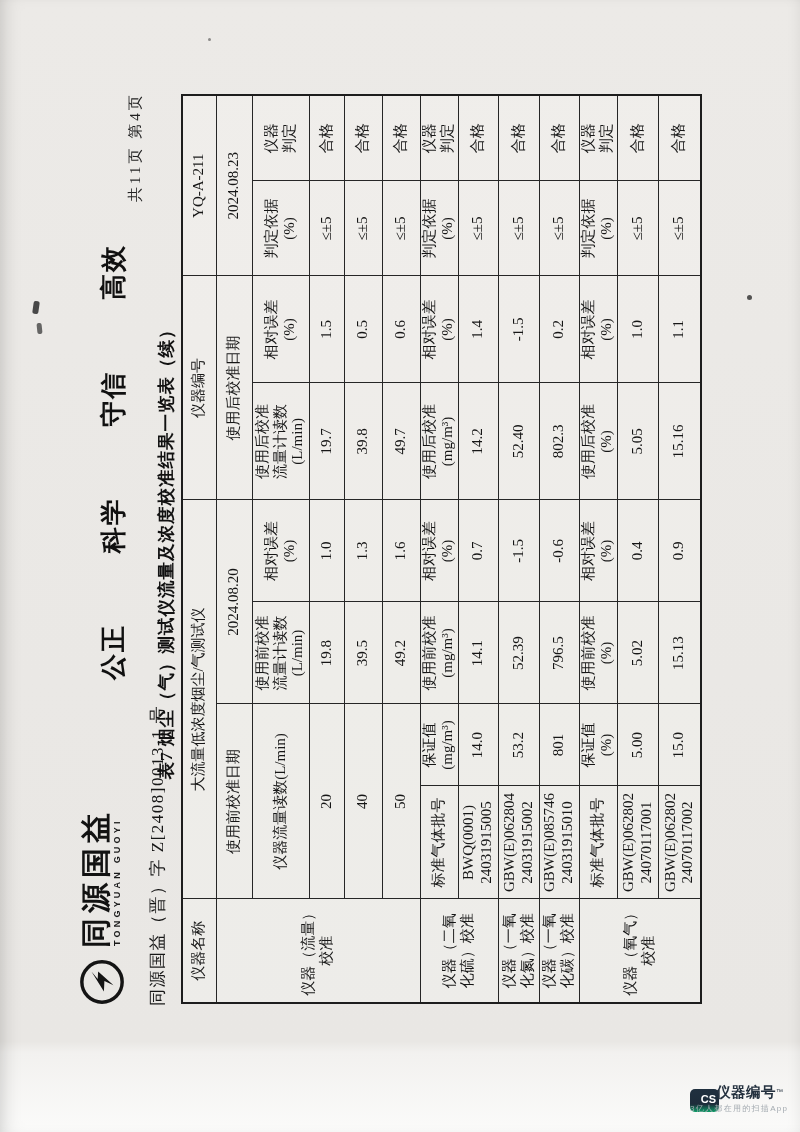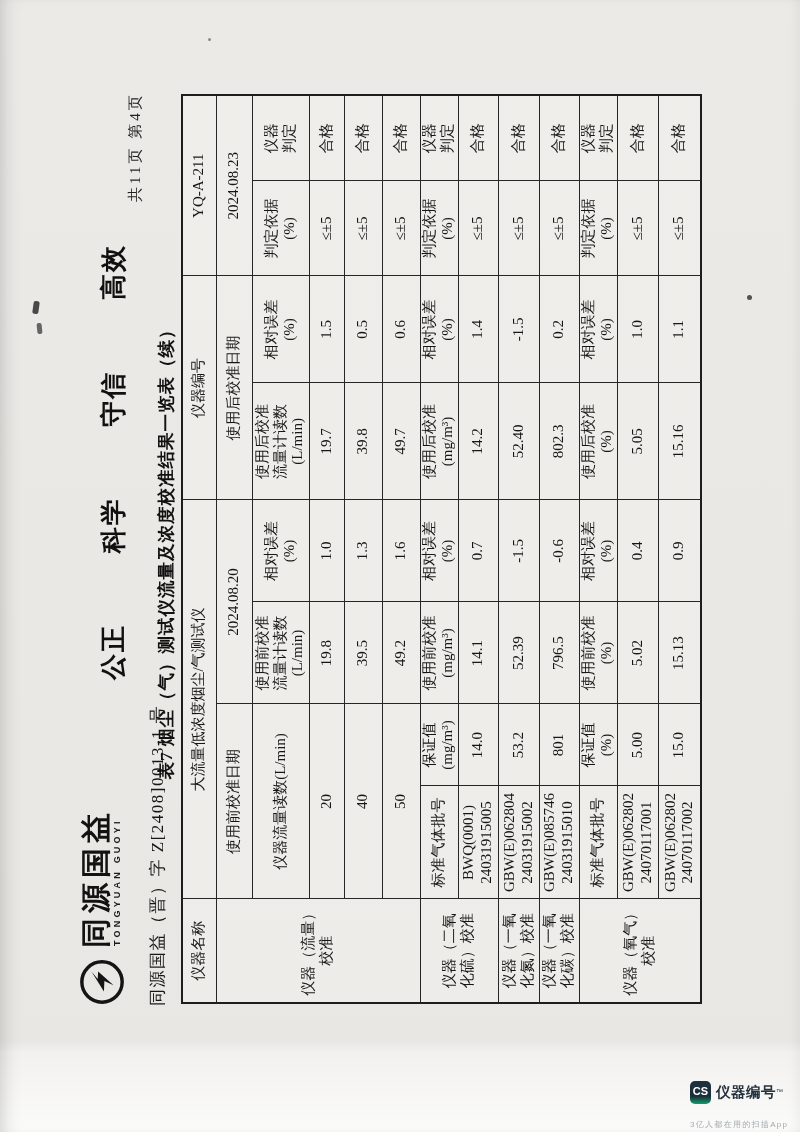--- a/index.html
+++ b/index.html
@@ -33,28 +33,28 @@
   .small td{font-size:14.5px;}
   .num{font-family:"Liberation Serif","DejaVu Serif",serif;}
   
   .speck{position:absolute;background:#2c2c2c;border-radius:2px;opacity:.85;}
   .sp1{left:33px;top:301px;width:6px;height:13px;transform:rotate(8deg);}
   .sp2{left:37px;top:323px;width:5px;height:11px;transform:rotate(-6deg);opacity:.7;}
   .sp3{left:747px;top:295px;width:5px;height:5px;border-radius:50%;opacity:.8;}
   .sp4{left:208px;top:38px;width:3px;height:3px;border-radius:50%;opacity:.5;}
   
   .badge{position:absolute;left:690px;top:1081px;width:104px;height:40px;}
-  .cs-icon{position:absolute;left:0;top:0;width:21px;height:23px;border-radius:5px;
+  .cs-icon{position:absolute;left:0;top:8px;width:21px;height:23px;border-radius:5px;
            background:linear-gradient(180deg,#20303f 0%,#1d2c3a 66%,#0f9e68 100%);
-           display:flex;align-items:flex-start;justify-content:center;}
+           display:flex;align-items:flex-start;justify-content:center;padding-left:8px;}
   .cs-icon span{color:#fff;font:bold 11px/16px "Liberation Sans","DejaVu Sans",sans-serif;margin-top:2px;}
   .cs-name{position:absolute;left:26px;top:2px;font:bold 14.5px/18px "Liberation Sans","DejaVu Sans",sans-serif;
            color:#24313f;letter-spacing:.5px;white-space:nowrap;}
   .cs-tm{font-size:7px;vertical-align:top;font-weight:normal;}
-  .cs-tag{position:absolute;left:0px;top:39px;width:104px;font:8px/10px "Liberation Sans","DejaVu Sans",sans-serif;
+  .cs-tag{position:absolute;left:0px;top:23px;width:104px;font:8px/10px "Liberation Sans","DejaVu Sans",sans-serif;
           color:#a4abb1;letter-spacing:1.3px;white-space:nowrap;}
 </style>
 </head>
 <body>
 
 <div class="page">
   <div class="rot">
 
     <svg class="abs logo" viewBox="0 0 50 50">
       <circle cx="25" cy="25" r="21" fill="none" stroke="#141414" stroke-width="3.6"></circle>

